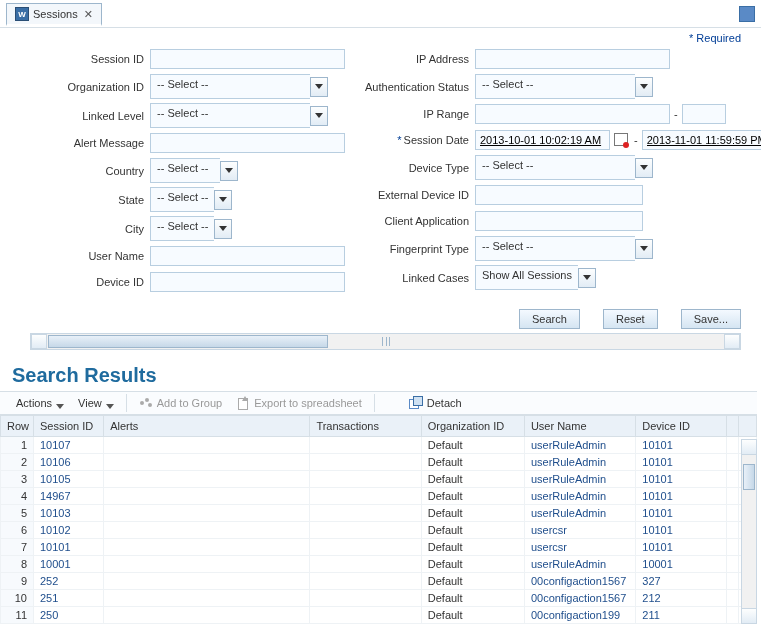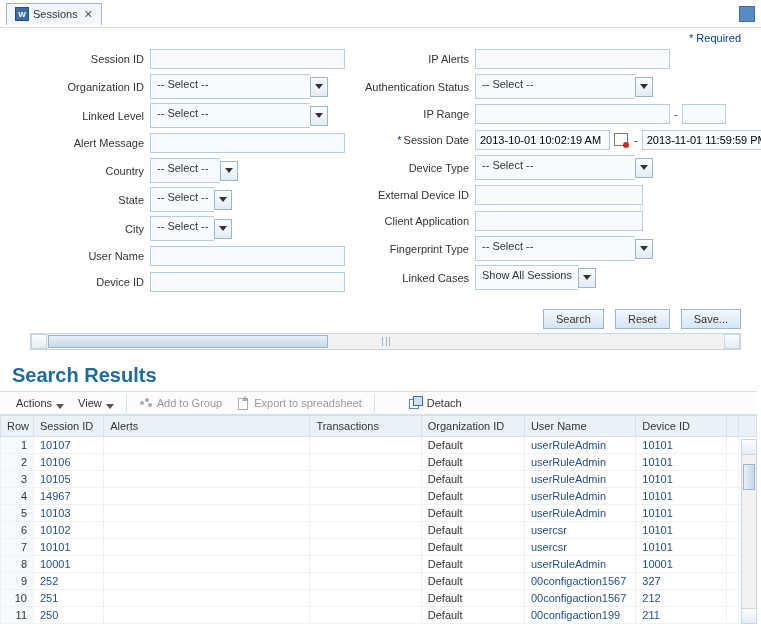--- a/index.html
+++ b/index.html
@@ -75,20 +75,21 @@
     white-space: nowrap;
   }
   .req-star { color: #003d96; margin-right: 2px; }
   .text-input {
     height: 20px;
     border: 1px solid #b8cee0;
     background: #f7fbff;
     padding: 0 4px;
     font-size: 11px;
     width: 195px;
+    text-decoration: underline;
   }
   .text-input.short { width: 70px; }
   .text-input.dt { width: 135px; }
   .select-wrap {
     display: inline-flex;
     align-items: center;
     background: #fff;
   }
   .select-wrap .val {
     height: 25px;
@@ -146,21 +147,21 @@
     text-align: right;
     padding: 4px 20px;
   }
   .btn {
     display: inline-block;
     padding: 3px 12px;
     border: 1px solid #9db6cc;
     background: linear-gradient(#f4f9ff,#d5e5f2);
     font-size: 11px;
     cursor: pointer;
-    margin-left: 8px;
+    margin-left: 20px;
   }
   .hscroll-dummy {
     height: 17px;
     border: 1px solid #c9d7e3;
     margin: 0 20px 6px 30px;
     background: #f1f1f1;
     position: relative;
     overflow: hidden;
   }
   .hscroll-dummy::before, .hscroll-dummy::after {
@@ -391,21 +392,21 @@
       <input class="text-input" style="">
     </div>
     <div class="field-row">
       <div class="field-label">Device ID</div>
       <input class="text-input" style="">
     </div>
   </div>
 
   <div class="col">
     <div class="field-row">
-      <div class="field-label">IP Alerts</div>
+      <div class="field-label">IP Address</div>
       <input class="text-input" style="">
     </div>
     <div class="field-row">
       <div class="field-label">Authentication Status</div>
       <div class="select-wrap">
         <div class="val">-- Select --</div>
         <div class="select-btn">
             <div class="tri-down"></div>
           </div>
       </div>

